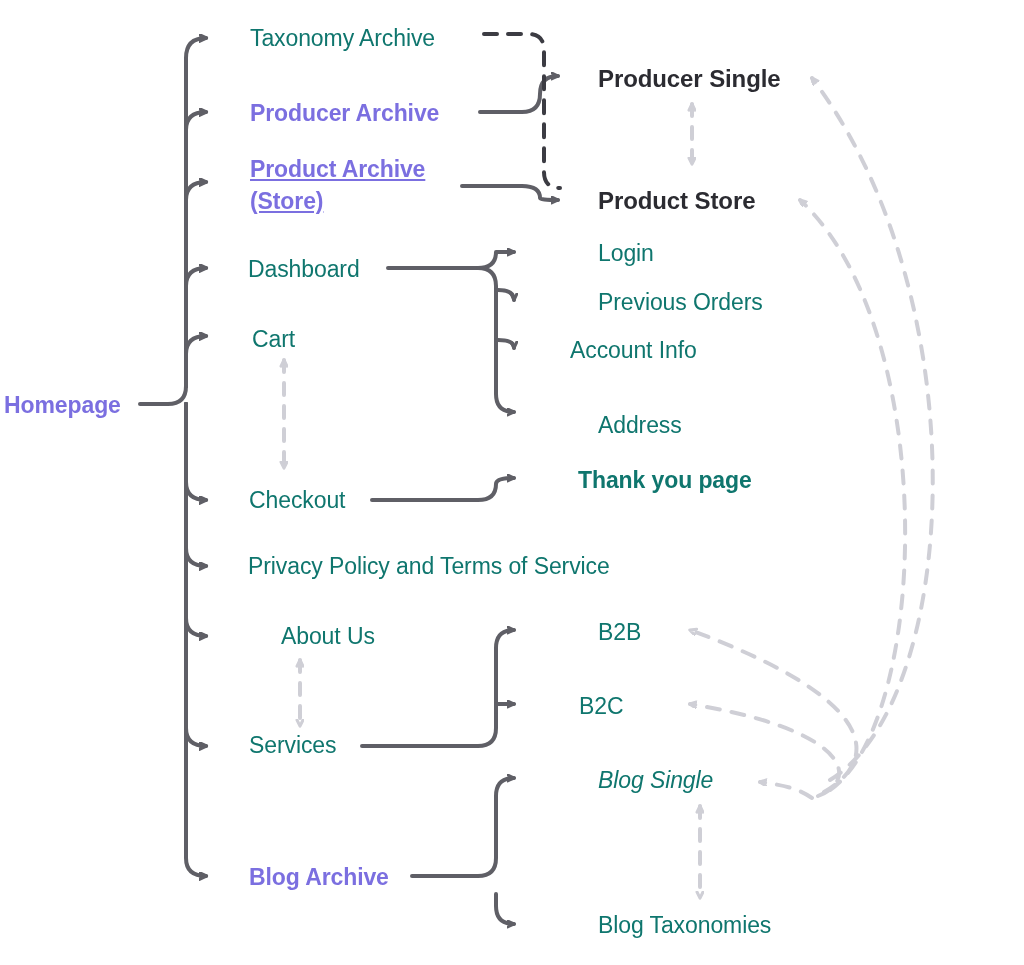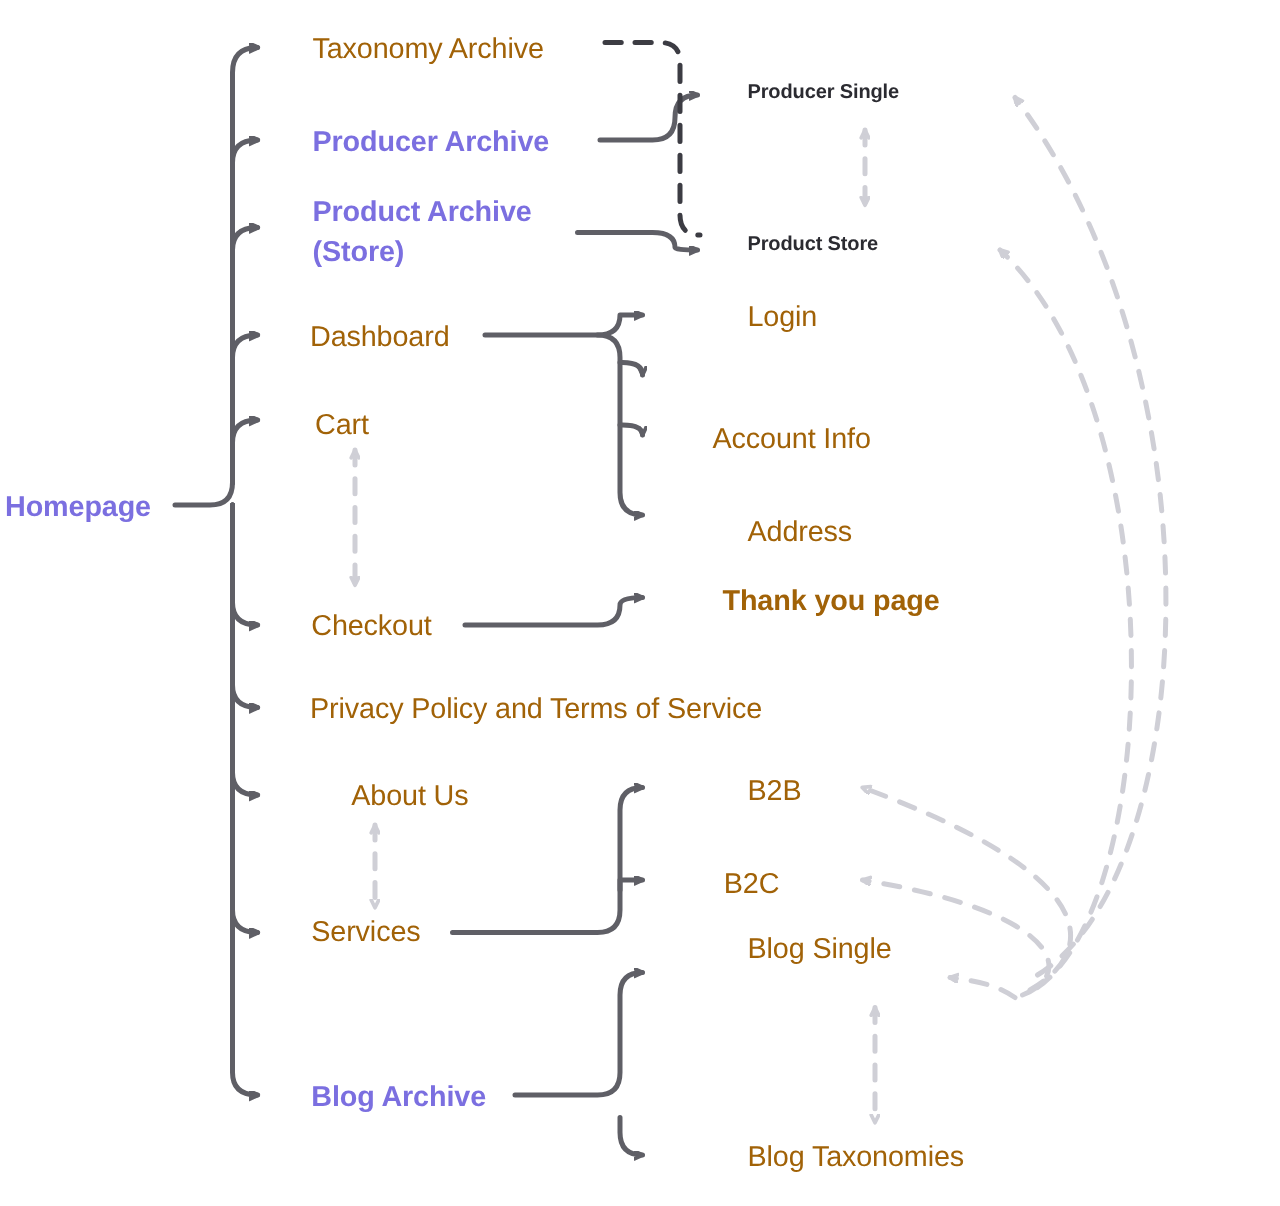--- a/index.html
+++ b/index.html
@@ -21,36 +21,37 @@
     position: absolute;
     left: 0;
     top: 0;
     width: 1024px;
     height: 965px;
   }
   .node {
     position: absolute;
     font-size: 23px;
     line-height: 1.22;
-    color: #a16207;
+    color: #0f766e;
     white-space: pre;
     letter-spacing: -0.1px;
   }
   .node.accent {
     color: #7b6fe0;
     font-weight: bold;
   }
   .node.bold {
     color: #2b2b31;
     font-weight: bold;
-    font-size: 16px;
+    font-size: 24px;
   }
   .node.two-line {
     white-space: pre-line;
     line-height: 1.38;
+    text-decoration: underline;
   }
 </style>
 </head>
 <body>
 
 <div id="sitemap">
 
   <svg class="wires" viewBox="0 0 1024 965">
     <defs>
       <marker id="arrowSolid" markerWidth="10" markerHeight="10" refX="7.2" refY="3.6" orient="auto" markerUnits="userSpaceOnUse">
@@ -135,21 +136,22 @@
   <div class="node" style="left:252px; top:325px;">Cart</div>
   <div class="node" style="left:249px; top:486px;">Checkout</div>
   <div class="node" style="left:248px; top:552px;">Privacy Policy and Terms of Service</div>
   <div class="node" style="left:249px; top:622px;margin-left:32px;">About Us</div>
   <div class="node" style="left:249px; top:731px;">Services</div>
   <div class="node accent" style="left:249px; top:863px;">Blog Archive</div>
 
   <div class="node bold" style="left:598px; top:64px;">Producer Single</div>
   <div class="node bold" style="left:598px; top:186px;">Product Store</div>
   <div class="node" style="left:598px; top:239px;">Login</div>
+  <div class="node" style="left:598px; top:288px;">Previous Orders</div>
   <div class="node" style="left:570px; top:336px;text-align:right;">Account Info</div>
   <div class="node" style="left:598px; top:411px;">Address</div>
   <div class="node" style="left:578px; top:466px;font-weight:bold;">Thank you page</div>
   <div class="node" style="left:598px; top:618px;">B2B</div>
   <div class="node" style="left:579px; top:692px;">B2C</div>
-  <div class="node" style="left:598px; top:744px;">Blog Single</div>
+  <div class="node" style="left:598px; top:766px;font-style:italic;">Blog Single</div>
   <div class="node" style="left:598px; top:911px;">Blog Taxonomies</div>
 
 </div>
 
 </body></html>

